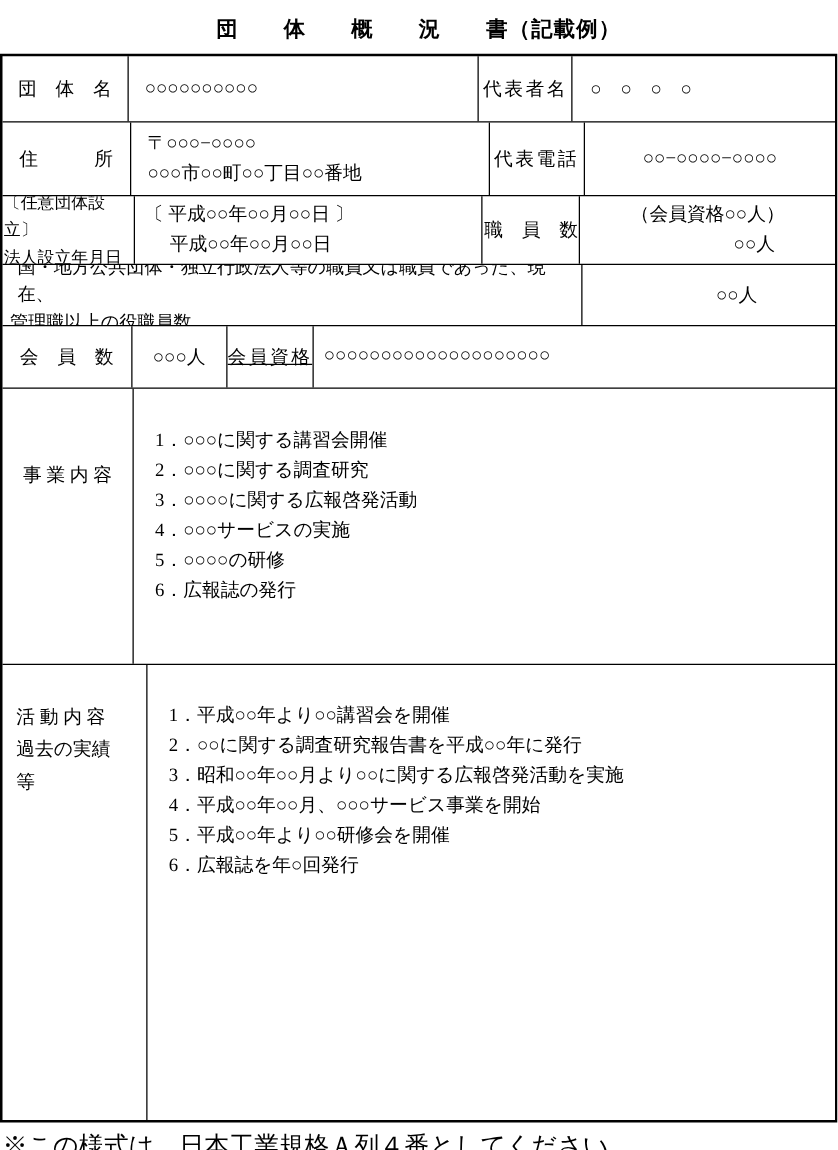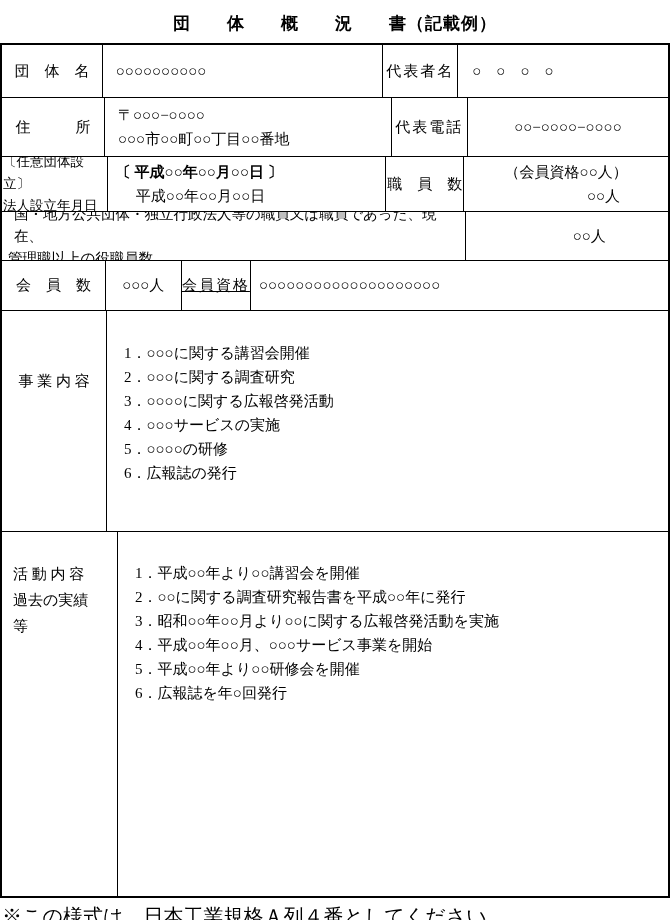--- a/index.html
+++ b/index.html
@@ -34,21 +34,21 @@
   .r4 { height:48px; } .r5 { height:49px; } .r6 { height:220px; } .r7 { height:364px; }
 
   .vc { display:flex; flex-direction:column; justify-content:center; }
   .label-cell { display:flex; align-items:center; justify-content:center; text-align:center; }
   .tight { letter-spacing:2px; }
 
   .pad-left { padding-left:13px; }
   .lh24 { line-height:24px; }
 
   .r3 .label-est { font-size:13.5px; line-height:22px; padding-left:1px; }
-  .r3 .est-line1 { padding-left:8px;font-weight:bold; }
+  .r3 .est-line1 { padding-left:8px; }
   .r3 .est-line2 { padding-left:28px; }
   .r3 .staff-line1 { text-align:center; }
   .r3 .staff-line2 { text-align:right; padding-right:48px; }
 
   .r4 .gov-label { font-size:14.5px; line-height:22px; padding-left:6px; }
   .r4 .gov-line1 { padding-left:6px; }
   .r4 .gov-value { display:flex; align-items:center; justify-content:center; padding-left:45px; width:159px; }
 
   .center-text { text-align:center; }
 

